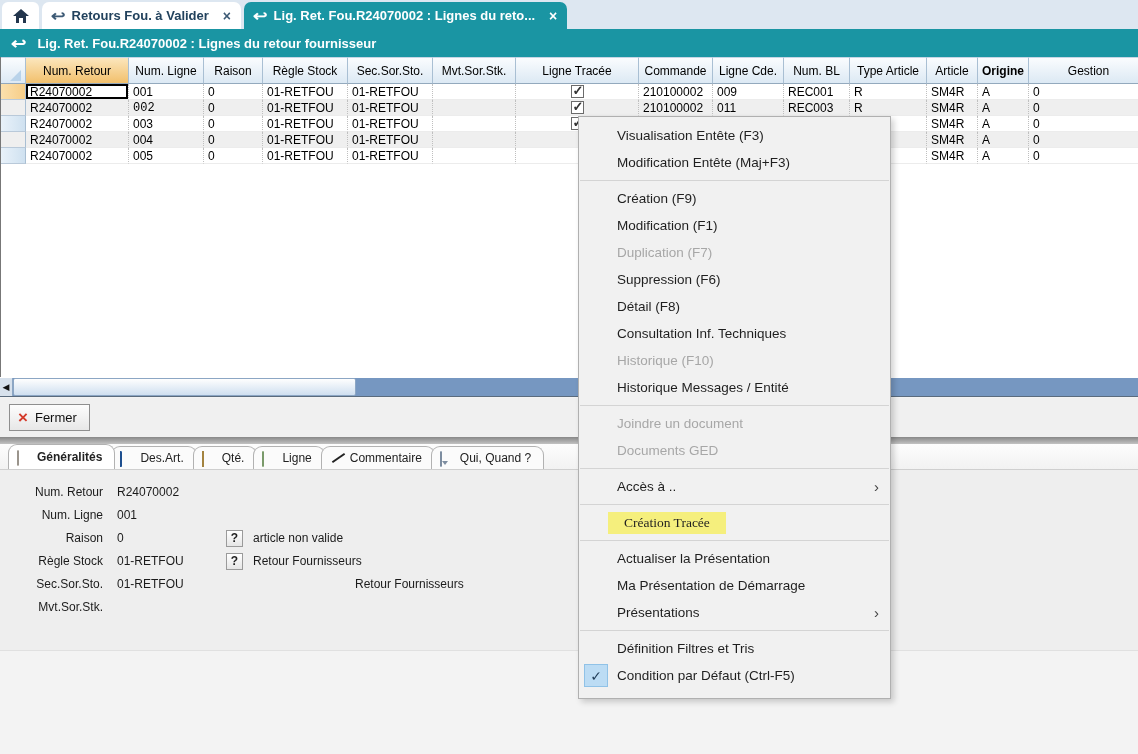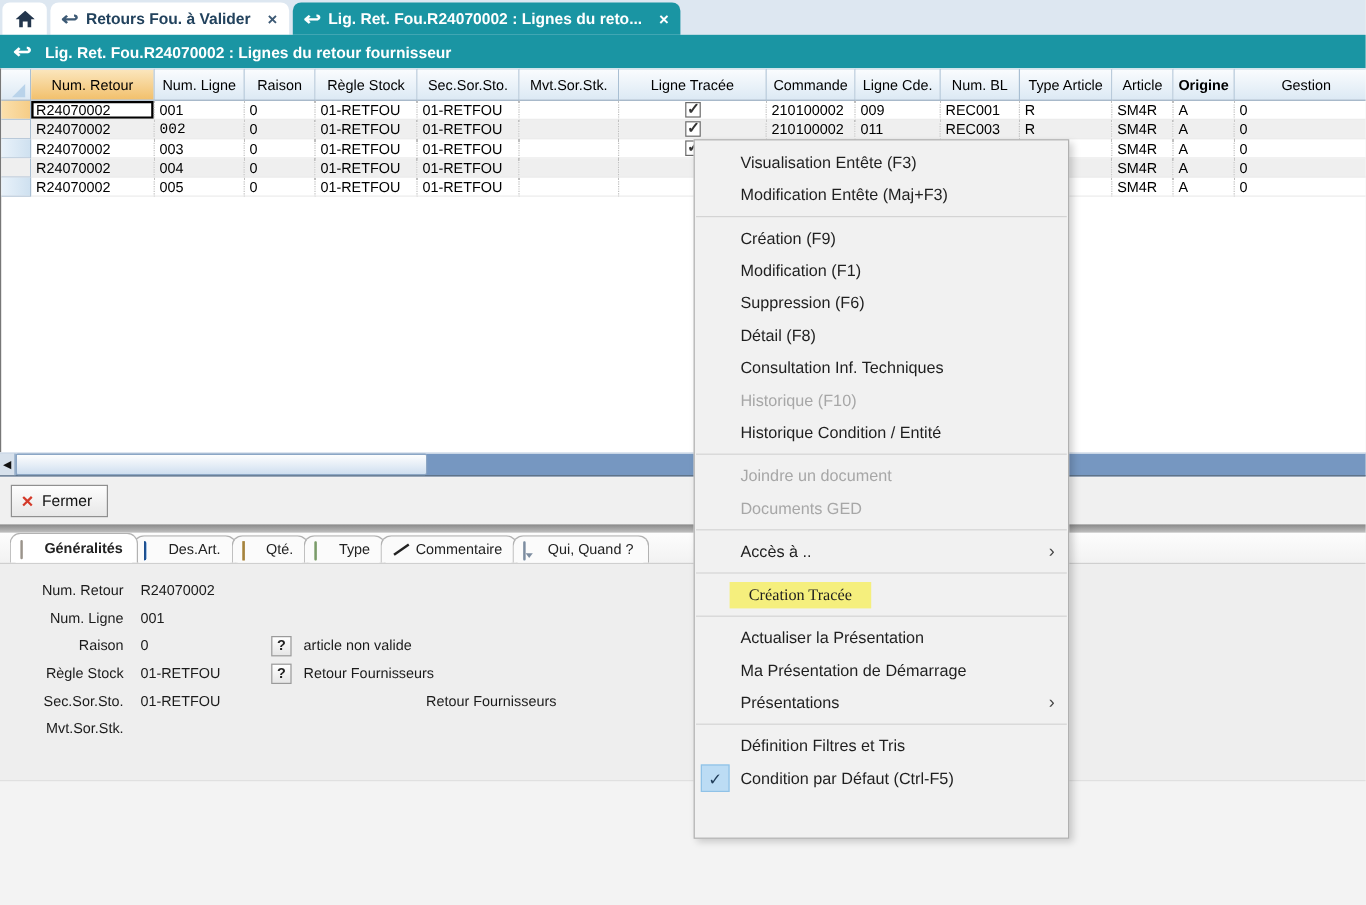--- a/index.html
+++ b/index.html
@@ -295,21 +295,21 @@
     <div class="dtab">
       <span class="ticon"><span class="icon-book"></span></span>
       <span>Des.Art.</span>
     </div>
     <div class="dtab">
       <span class="ticon"><span class="icon-box"></span></span>
       <span>Qté.</span>
     </div>
     <div class="dtab">
       <span class="ticon"><span class="icon-money"></span></span>
-      <span>Type</span>
+      <span>Ligne</span>
     </div>
     <div class="dtab">
       <span class="ticon"><span class="icon-pen"></span></span>
       <span>Commentaire</span>
     </div>
     <div class="dtab">
       <span class="ticon"><span class="icon-chat"></span></span>
       <span>Qui, Quand ?</span>
     </div>
   </div>
@@ -354,34 +354,37 @@
     <div class="mi">
       <span>Modification Entête (Maj+F3)</span>
     </div>
     <div class="msep"></div>
     <div class="mi">
       <span>Création (F9)</span>
     </div>
     <div class="mi">
       <span>Modification (F1)</span>
     </div>
+    <div class="mi disabled">
+      <span>Duplication (F7)</span>
+    </div>
     <div class="mi">
       <span>Suppression (F6)</span>
     </div>
     <div class="mi">
       <span>Détail (F8)</span>
     </div>
     <div class="mi">
       <span>Consultation Inf. Techniques</span>
     </div>
     <div class="mi disabled">
       <span>Historique (F10)</span>
     </div>
     <div class="mi">
-      <span>Historique Condition / Entité</span>
+      <span>Historique Messages / Entité</span>
     </div>
     <div class="msep"></div>
     <div class="mi disabled">
       <span>Joindre un document</span>
     </div>
     <div class="mi disabled">
       <span>Documents GED</span>
     </div>
     <div class="msep"></div>
     <div class="mi">

